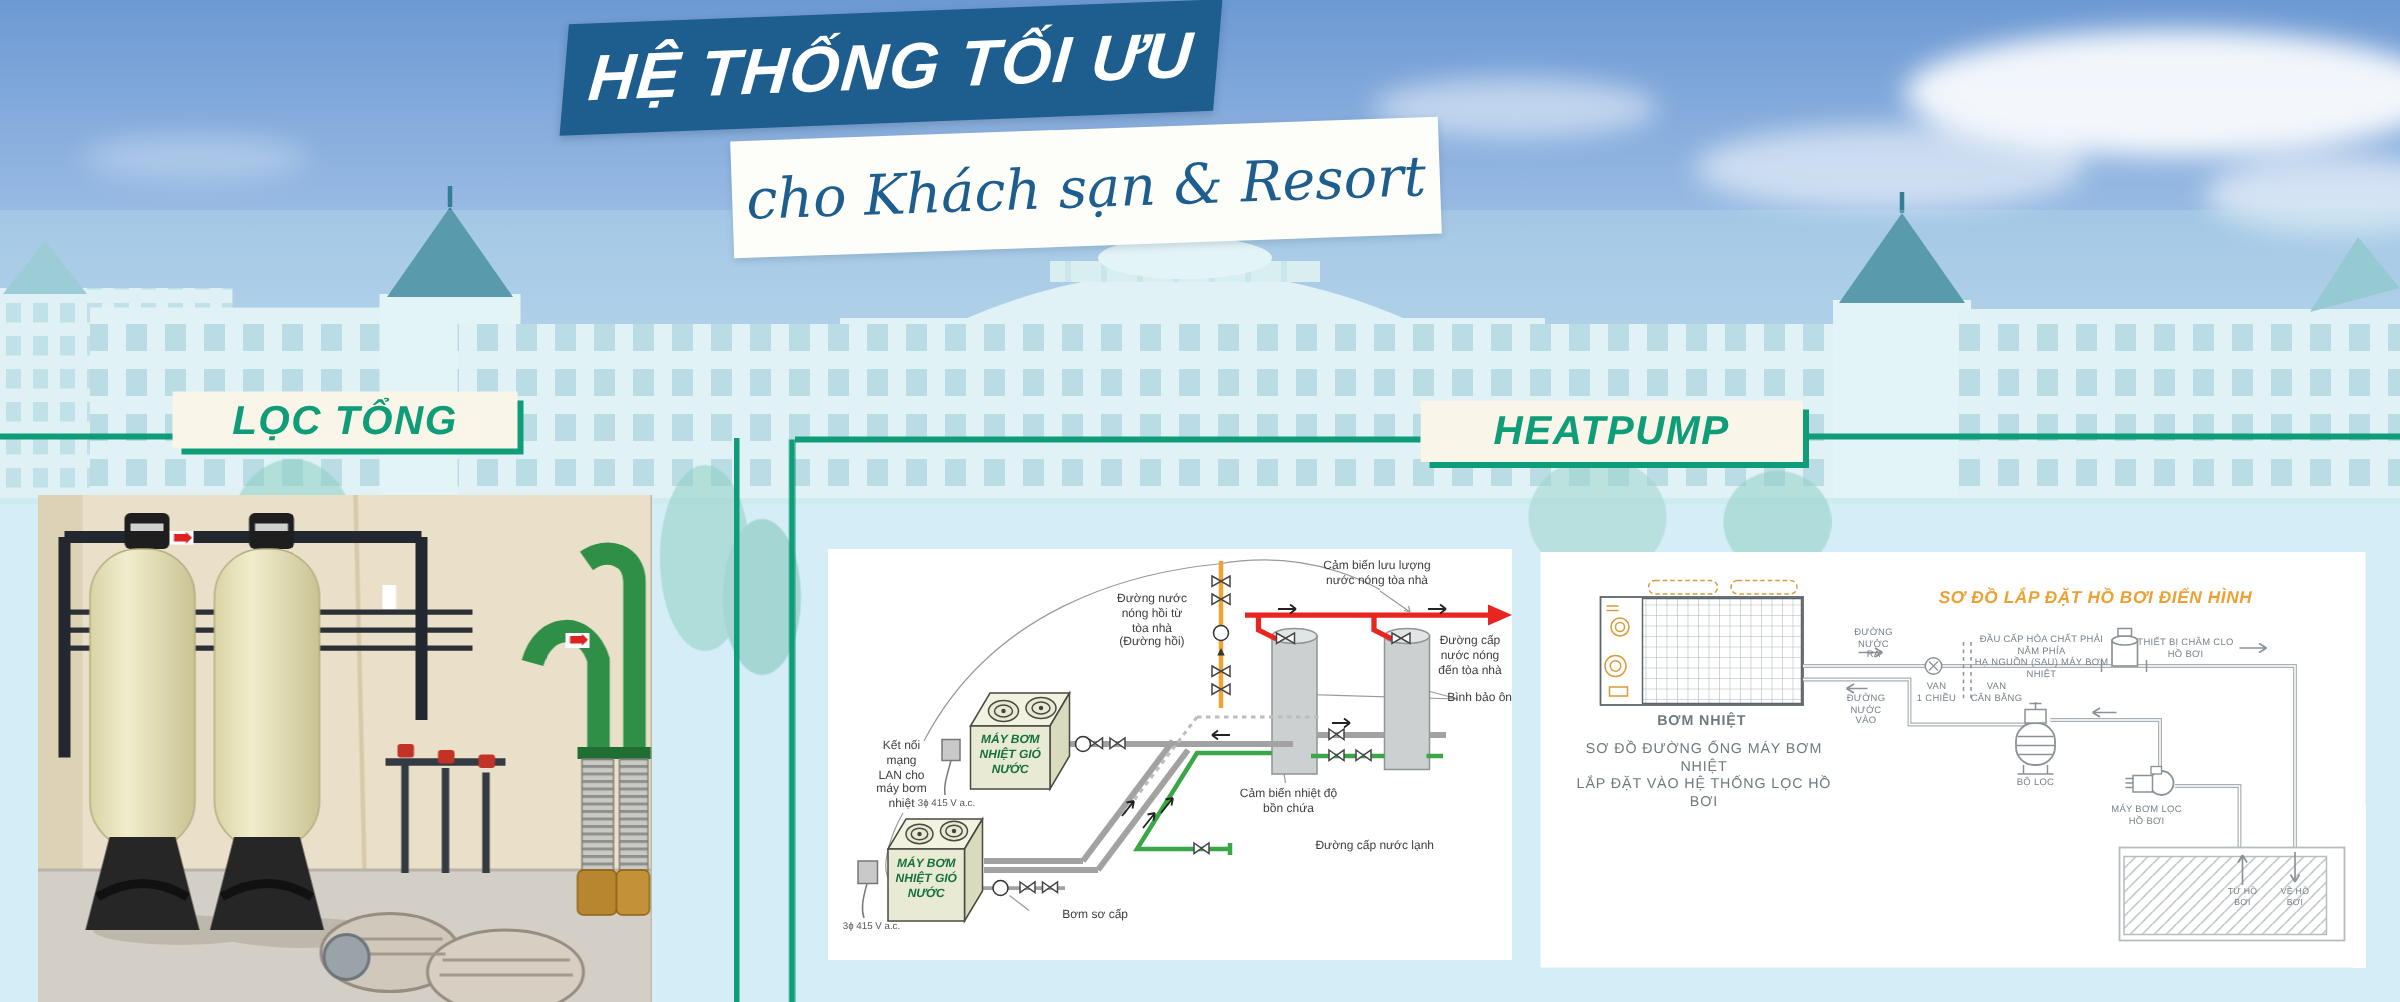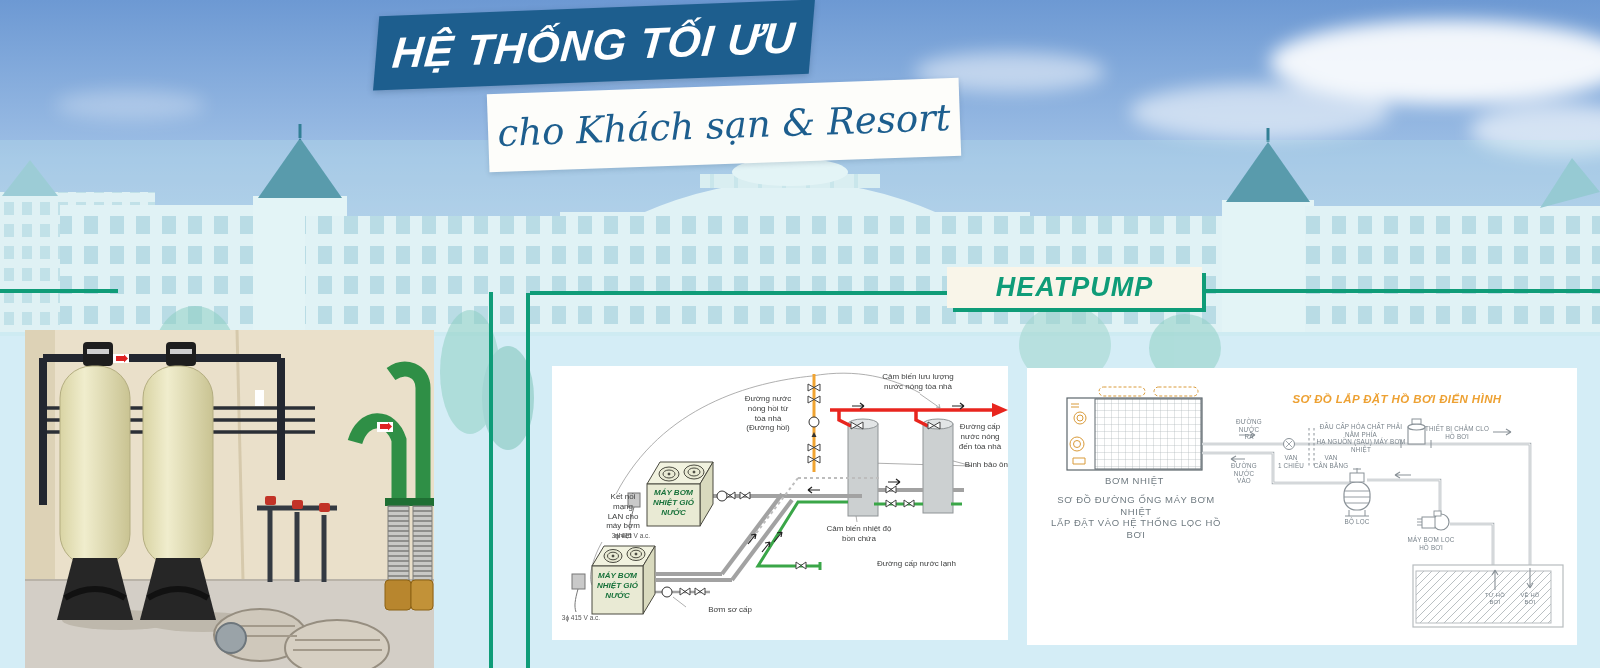--- a/index.html
+++ b/index.html
@@ -116,20 +116,23 @@
   <div class="banner-sub">
     <span>cho Khách sạn &amp; Resort</span>
   </div>
 
   <div class="hline" style="left:0;top:289px;width:118px;"></div>
   <div class="hline" style="left:530px;top:291px;width:417px;"></div>
   <div class="hline" style="left:1202px;top:289px;width:398px;"></div>
   <div class="vline" style="left:489px;top:292px;height:376px;"></div>
   <div class="vline" style="left:526px;top:293px;height:375px;"></div>
 
+  <div class="tag" style="left:115px;top:261px;width:230px;height:38px;">
+    <span>LỌC TỔNG</span>
+  </div>
   <div class="tag" style="left:947px;top:267px;width:255px;height:41px;">
     <span>HEATPUMP</span>
   </div>
 
   <svg class="abs" width="409" height="338" viewBox="0 0 409 338" style="left:25px;top:330px">
     <defs>
       <linearGradient id="tankg" x1="0" y1="0" x2="1" y2="0">
         <stop offset="0" stop-color="#d9d4a4"></stop>
           <stop offset="0.35" stop-color="#f0edcd"></stop>
           <stop offset="1" stop-color="#c9c392"></stop>
@@ -340,21 +343,21 @@
       <div>nóng hồi từ</div>
       <div>tòa nhà</div>
       <div>(Đường hồi)</div>
     </div>
     <div class="lbl ml" style="left:400px;top:94px;width:56px;text-align:right;">Bình bảo ôn</div>
     <div class="lbl ml" style="left:266px;top:158px;width:82px;">
       <div>Cảm biến nhiệt độ</div>
       <div>bồn chứa</div>
     </div>
     <div class="lbl ml" style="left:284px;top:193px;width:120px;text-align:right;">Đường cấp nước lạnh</div>
-    <div class="lbl ml" style="left:26px;top:126px;width:46px;margin-left:22px;">
+    <div class="lbl ml" style="left:26px;top:126px;width:46px;">
       <div>Kết nối</div>
       <div>mạng</div>
       <div>LAN cho</div>
       <div>máy bơm</div>
       <div>nhiệt</div>
     </div>
     <div class="lbl ml small" style="left:52px;top:166px;width:54px;">3ɸ 415 V a.c.</div>
     <div class="lbl ml small" style="left:2px;top:248px;width:54px;">3ɸ 415 V a.c.</div>
     <div class="lbl munit" style="left:93px;top:122px;width:57px;">
       <div>MÁY BƠM</div>
@@ -434,21 +437,21 @@
       <g stroke="#8a9298" stroke-width="1.1" fill="none">
         <path d="M212,67 h16 m0,0 l-5,-3 m5,3 l-5,3"></path>
         <path d="M466,64 h18 m0,0 l-5,-3 m5,3 l-5,3"></path>
         <path d="M218,91 h-14 m0,0 l5,-3 m-5,3 l5,3"></path>
         <path d="M384,107 h-16 m0,0 l5,-3 m-5,3 l5,3"></path>
         <path d="M468,222 V202 m0,0 l-3,5 m3,-5 l3,5"></path>
         <path d="M503,200 V220 m0,0 l-3,-5 m3,5 l3,-5"></path>
       </g>
     </svg>
     <div class="lbl rtitle" style="left:240px;top:24px;width:260px;">SƠ ĐỒ LẮP ĐẶT HỒ BƠI ĐIỂN HÌNH</div>
-    <div class="lbl rbig" style="left:40px;top:107px;width:135px;">BƠM NHIỆT</div>
+    <div class="lbl rbig" style="left:40px;top:107px;width:135px;font-weight:bold;">BƠM NHIỆT</div>
     <div class="lbl rbig" style="left:20px;top:126px;width:178px;">
       <div>SƠ ĐỒ ĐƯỜNG ỐNG MÁY BƠM NHIỆT</div>
       <div>LẮP ĐẶT VÀO HỆ THỐNG LỌC HỒ BƠI</div>
     </div>
     <div class="lbl rl" style="left:199px;top:50px;width:46px;">
       <div>ĐƯỜNG NƯỚC</div>
       <div>RA</div>
     </div>
     <div class="lbl rl" style="left:194px;top:94px;width:46px;">
       <div>ĐƯỜNG NƯỚC</div>

